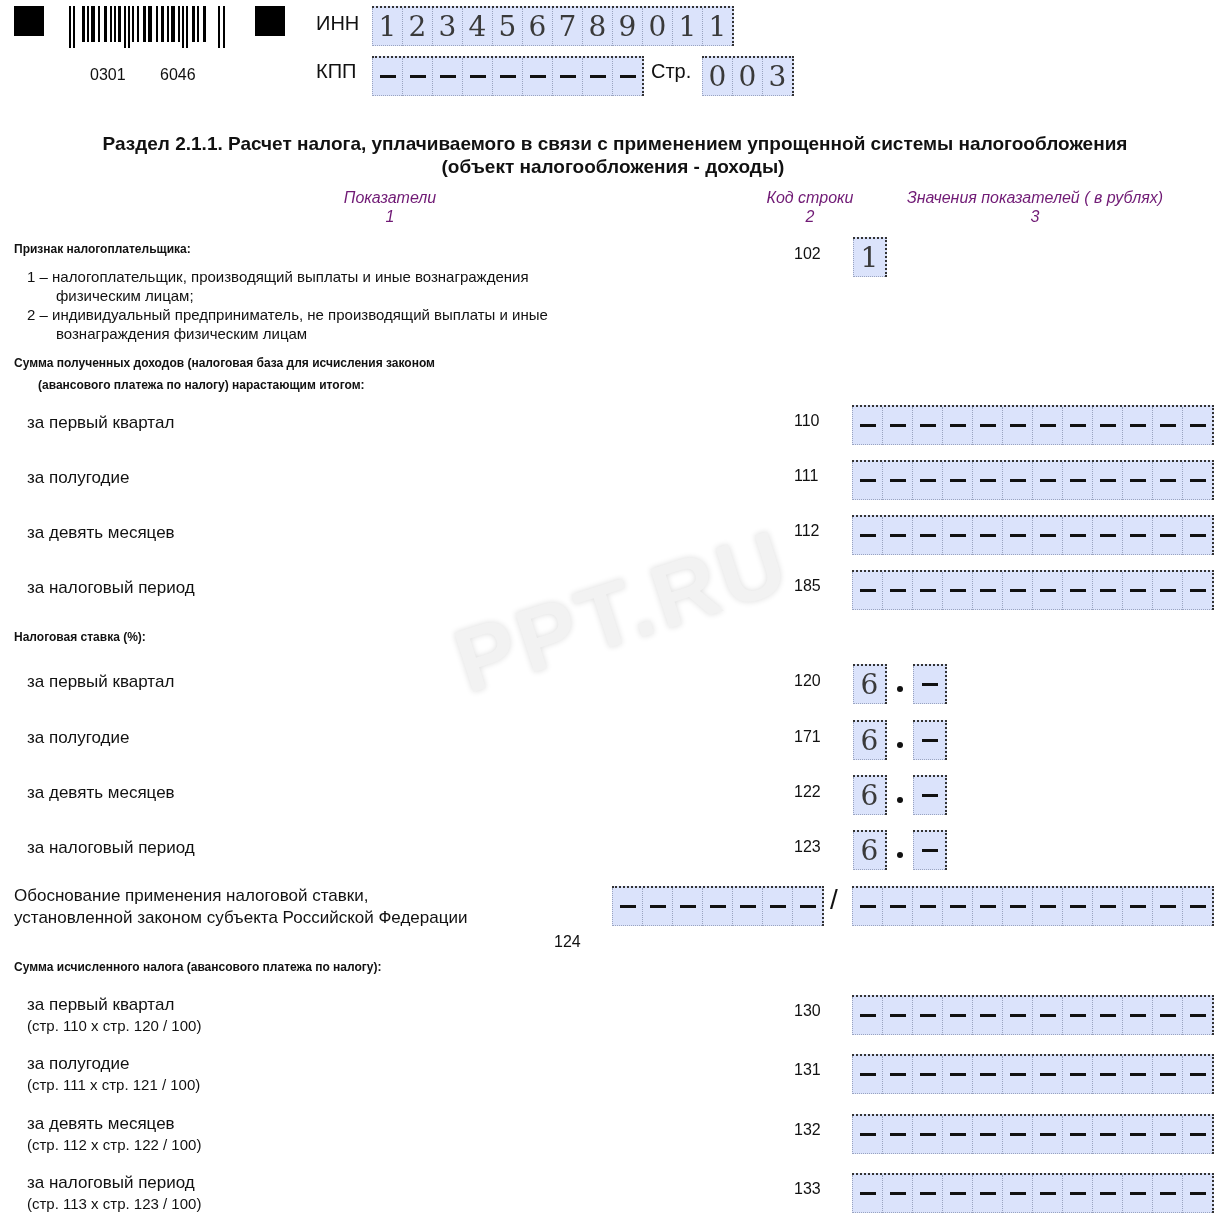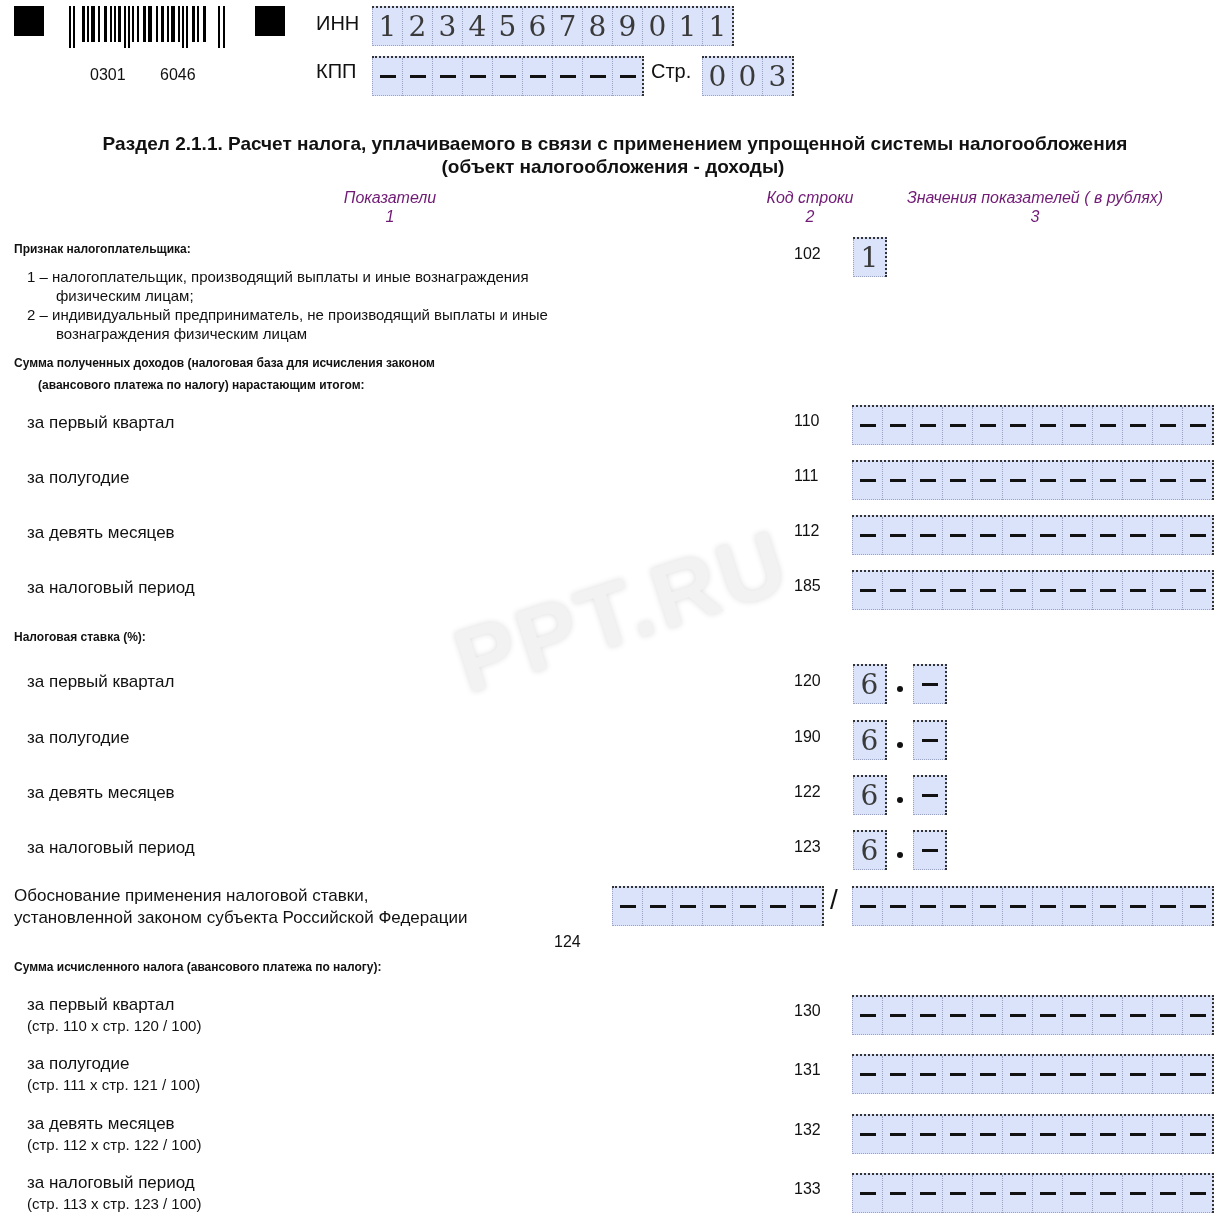--- a/index.html
+++ b/index.html
@@ -236,21 +236,21 @@
     <div class="cells" style="left:853px;top:664px;">
       <div class="cell" style="width: 32px; height: 38px; font-size: 28px;">
         <span>6</span>
       </div>
     </div>
     <div class="dot" style="left:897px;top:686px;"></div>
     <div class="cells" style="left:913px;top:664px;">
       <div class="cell dash" style="width: 32px; height: 38px; font-size: 28px;"></div>
     </div>
     <div class="txt" style="left:27px;top:728px;">за полугодие</div>
-    <span class="code" style="left:794px;top:728px;">190</span>
+    <span class="code" style="left:794px;top:728px;">171</span>
     <div class="cells" style="left:853px;top:720px;">
       <div class="cell" style="width: 32px; height: 38px; font-size: 28px;">
         <span>6</span>
       </div>
     </div>
     <div class="dot" style="left:897px;top:742px;"></div>
     <div class="cells" style="left:913px;top:720px;">
       <div class="cell dash" style="width: 32px; height: 38px; font-size: 28px;"></div>
     </div>
     <div class="txt" style="left:27px;top:783px;">за девять месяцев</div>

